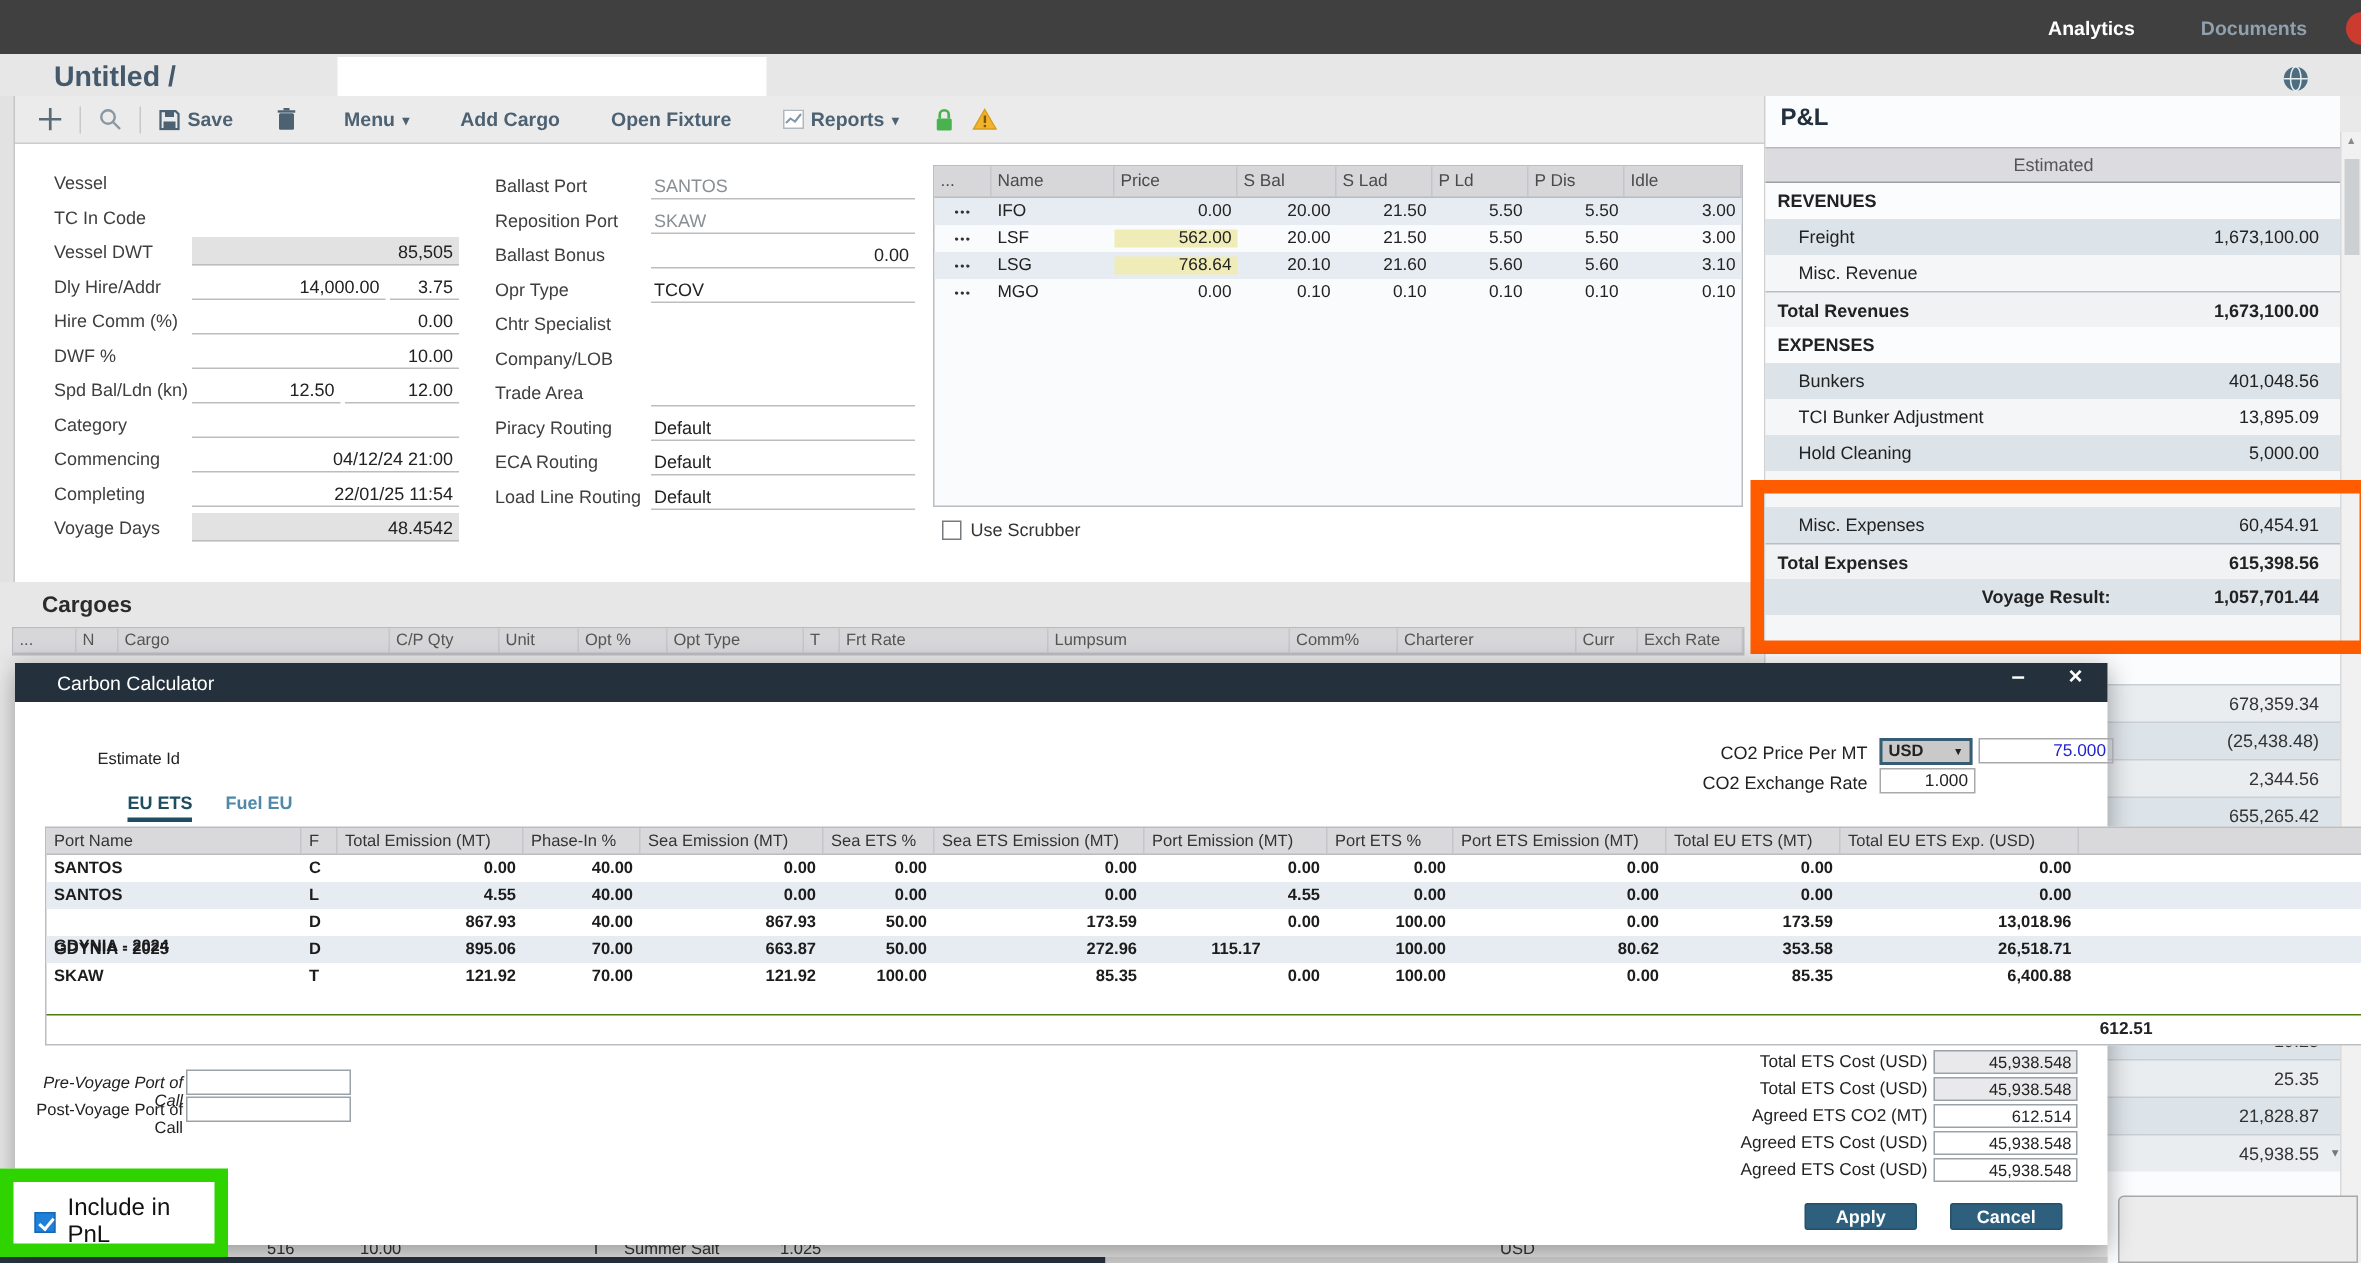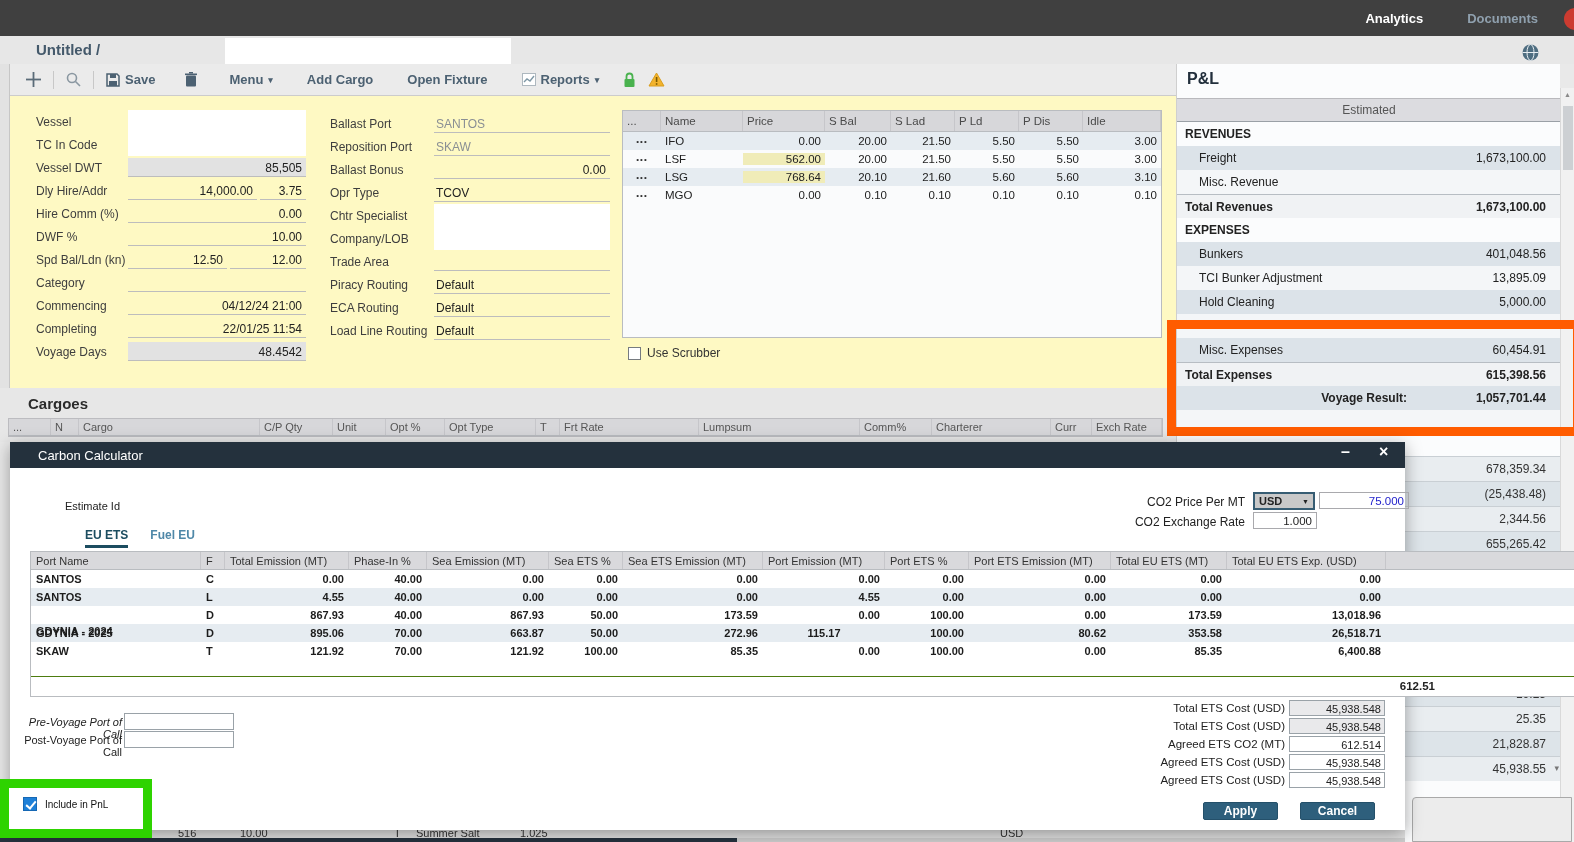--- a/index.html
+++ b/index.html
@@ -7,32 +7,32 @@
 body{font-family:"Liberation Sans",sans-serif;}
 #root{position:relative;width:1574px;height:842px;background:#e9e9e9;overflow:hidden;font-size:12px;color:#222;}
 
 .topbar{position:absolute;left:0;top:0;width:1574px;height:36px;background:#404040;}
 .topnav{position:absolute;right:36px;top:0;height:36px;display:flex;gap:44px;align-items:center;font-size:13px;font-weight:700;}
 .nav-analytics{color:#ffffff;cursor:pointer;}
 .nav-documents{color:#8fa0ae;cursor:pointer;}
 .red-dot{position:absolute;left:1564px;top:8px;width:22px;height:22px;border-radius:50%;background:#cc3b30;}
 
 .titlerow{position:absolute;left:0;top:36px;width:1574px;height:28px;background:#e7e7e7;}
-.doc-title{position:absolute;left:36px;top:41px;font-size:15px;font-weight:700;color:#44596b;}
+.doc-title{position:absolute;left:36px;top:41px;font-size:19px;font-weight:700;color:#44596b;}
 .redact-title{position:absolute;left:225px;top:38px;width:286px;height:26px;background:#ffffff;}
 .globe{position:absolute;left:1522px;top:44px;width:17px;height:17px;}
 
 .leftstrip{position:absolute;left:0;top:64px;width:10px;height:326px;background:#e2e2e2;border-right:1px solid #c6c6c6;}
 
 .toolbar{position:absolute;left:10px;top:64px;width:1166px;height:32px;background:#ebebeb;border-bottom:1px solid #cccccc;display:flex;align-items:center;color:#4c6172;font-weight:700;font-size:13px;}
 .titem{display:flex;align-items:center;gap:5px;cursor:pointer;}
 .tsep{width:1px;height:18px;background:#c8c8c8;margin:0 12px;}
 .caret{font-size:9px;color:#4c6172;}
 
-.mainleft{position:absolute;left:10px;top:96px;width:1166px;height:292px;background:#fef9c3;}
+.mainleft{position:absolute;left:10px;top:96px;width:1166px;height:292px;background:#ffffff;}
 .form1{position:absolute;left:26px;top:14px;width:270px;}
 .form2{position:absolute;left:320px;top:16px;width:280px;}
 .frow{display:flex;height:23px;align-items:center;}
 .flabel{width:92px;font-size:12px;color:#3e3e3e;flex:none;}
 .form2 .flabel{width:104px;}
 .ffield{flex:1;display:flex;height:19px;}
 .ffield.redacted{background:#ffffff;height:23px;margin-top:-2px;margin-bottom:-2px;}
 .fbox{flex:1;border-bottom:1px solid #bdbdbd;text-align:right;padding:3px 4px 0 2px;font-size:12px;color:#222;min-width:0;}
 .fbox.left{text-align:left;}
 .fbox.ro{background:#e2e2e2;}
@@ -120,21 +120,21 @@
 #summary{position:absolute;left:1090px;top:257px;width:285px;}
 .srow{display:flex;justify-content:flex-end;align-items:center;height:18px;font-size:11.5px;}
 .slabel{margin-right:4px;color:#222;white-space:nowrap;}
 .sbox{width:96px;height:16px;border:1px solid #9aa2a8;background:#fff;text-align:right;font-size:11px;padding:2px 3px 0;}
 .sbox.ro{background:#e9e9eb;}
 .btn{position:absolute;top:360px;width:75px;height:18px;background:var(--btn);color:#fff;font-size:12px;font-weight:700;text-align:center;line-height:17px;border:1px solid #24506a;border-radius:2px;cursor:pointer;}
 .btn-apply{left:1193px;}
 .btn-cancel{left:1290px;}
 
 .green-box{position:absolute;left:0;top:779px;width:152px;height:59px;background:#fff;border:9px solid var(--green);z-index:60;}
-.inc{display:flex;align-items:center;gap:8px;margin:9px 0 0 14px;font-size:10px;color:#111;}
+.inc{display:flex;align-items:center;gap:8px;margin:9px 0 0 14px;font-size:16px;color:#111;}
 .bluecheck{position:relative;width:14px;height:14px;background:#1e80d8;border:1px solid #1668b4;flex:none;cursor:pointer;}
 .bluecheck:after{content:'';position:absolute;left:4px;top:1px;width:4px;height:8px;border:solid #fff;border-width:0 2px 2px 0;transform:rotate(40deg);}
 
 .bstrip{position:absolute;left:0;top:830px;width:1405px;height:12px;background:#e2e2e2;overflow:hidden;z-index:10;}
 .bs{position:absolute;top:-3px;font-size:11px;color:#333;}
 .bdark{position:absolute;left:0;top:838px;width:737px;height:4px;background:#26323e;z-index:11;}
 .blight{position:absolute;left:737px;top:838px;width:668px;height:4px;background:#cfcfcf;z-index:11;}
 .brbox{position:absolute;left:1412px;top:797px;width:160px;height:45px;background:#ececec;border:1px solid #a9a9a9;border-radius:4px 0 0 0;}
 </style>
 </head>

